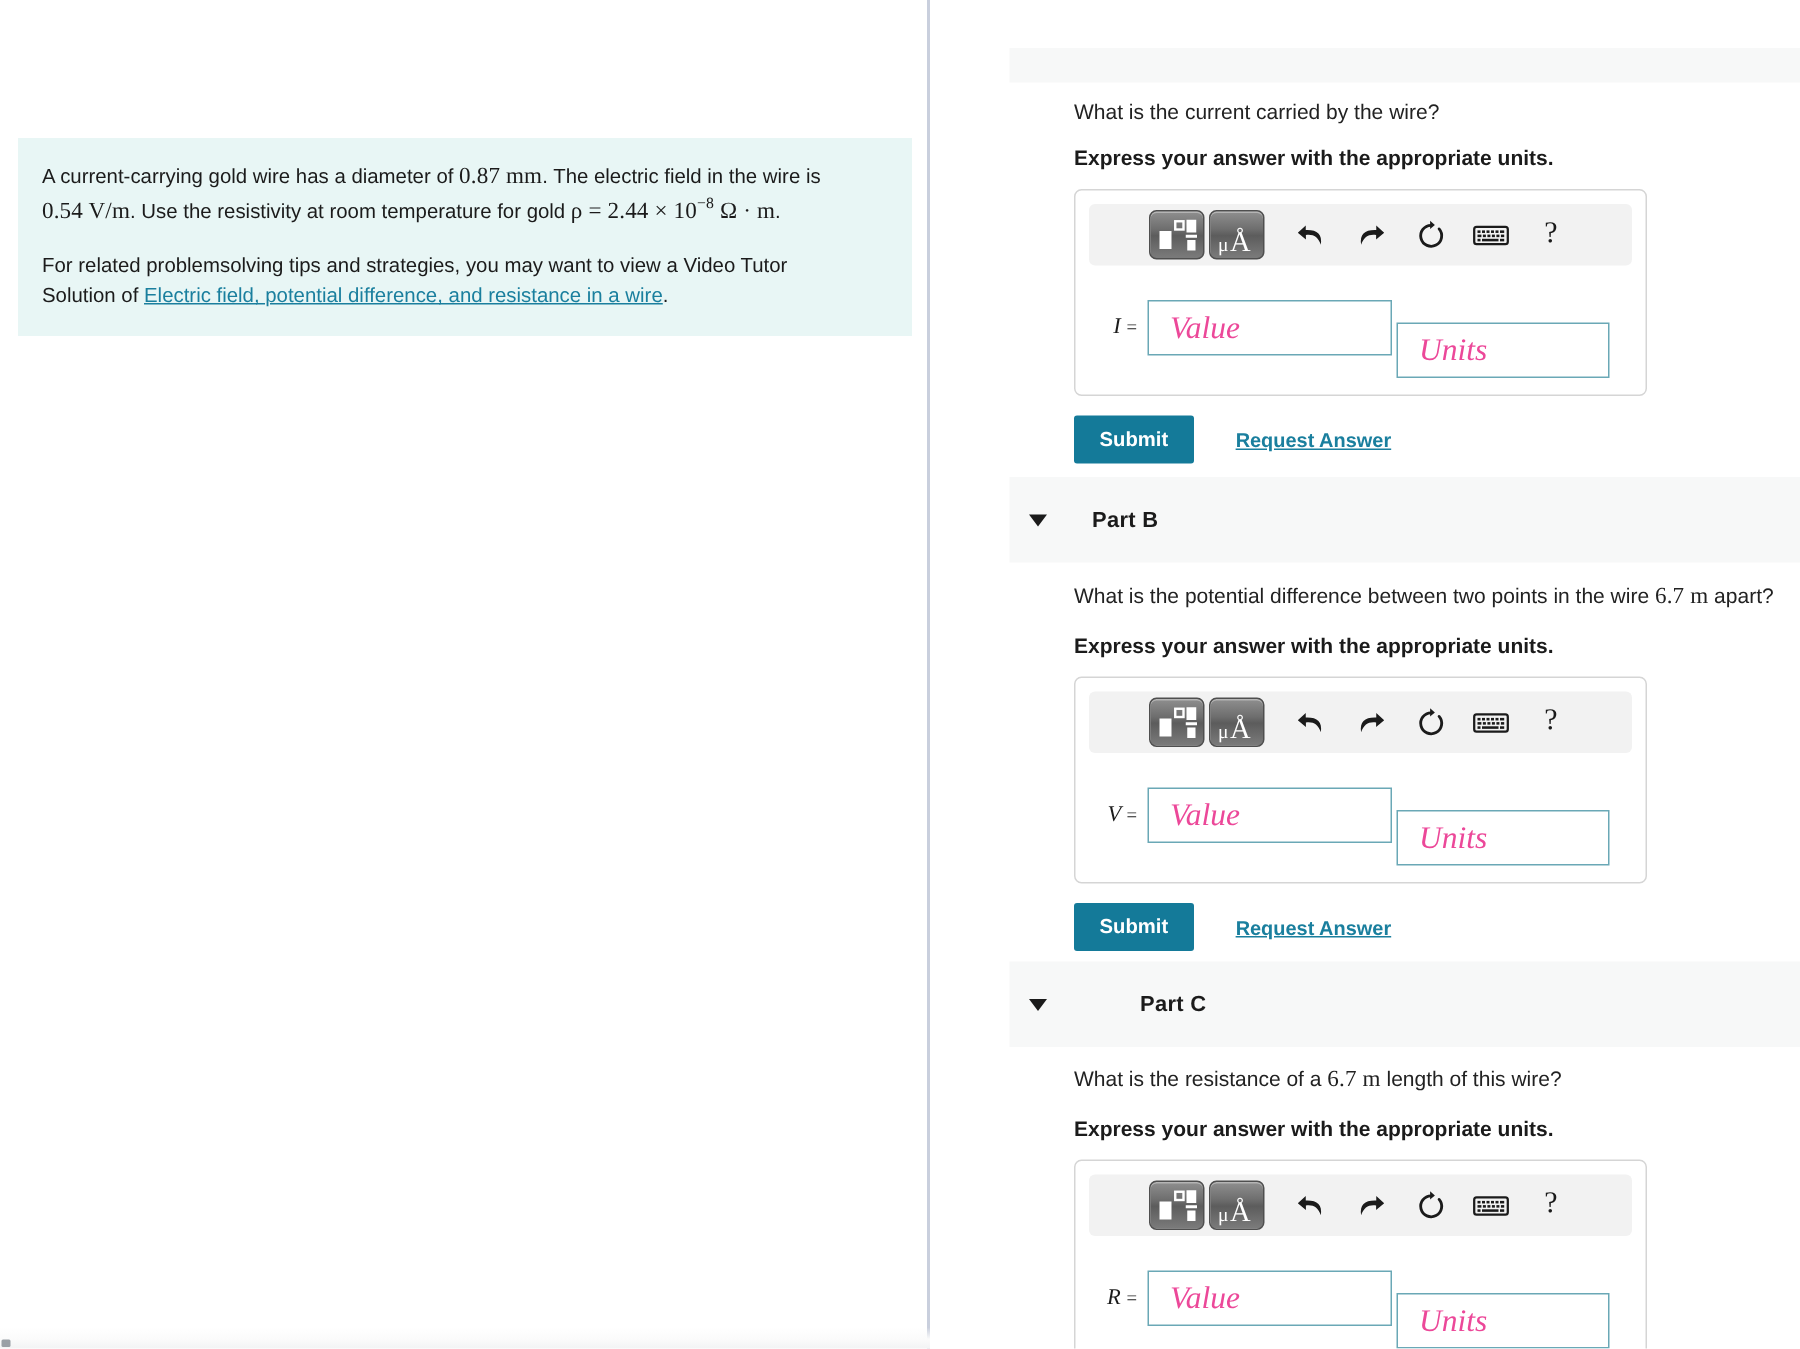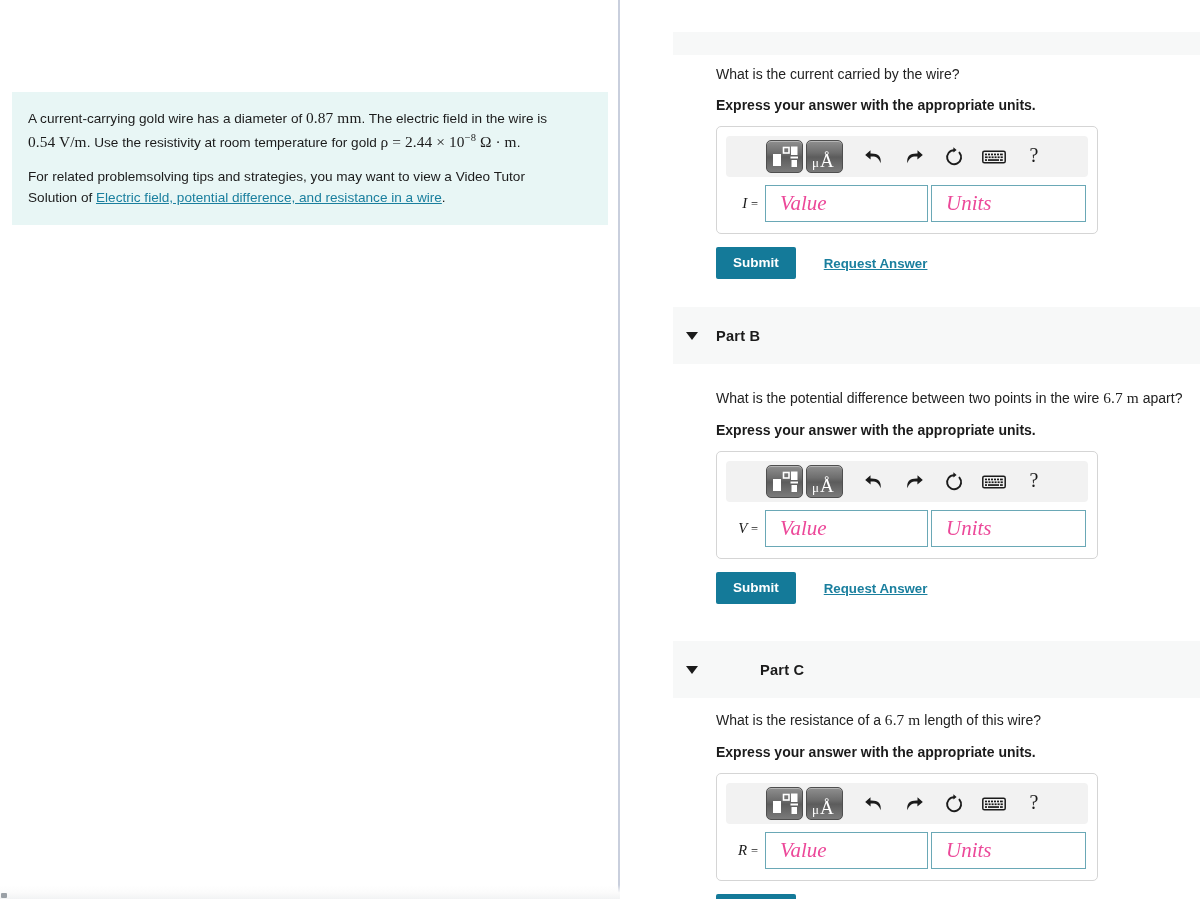--- a/index.html
+++ b/index.html
@@ -219,21 +219,21 @@
     box-sizing: border-box;
     display: flex;
     align-items: center;
     padding-left: 14px;
     font-family: "Liberation Serif", serif;
     font-style: italic;
     font-size: 21px;
     color: #ec4899;
   }
   .field.value { width: 163px; }
-  .field.units { width: 155px; margin-left: 3px; }
+  .field.units { width: 142px; margin-left: 3px; margin-top: 30px; }
 
   
   .submit-row {
     margin-top: 13px;
     display: flex;
     align-items: center;
   }
   .submit-btn {
     background: #147a99;
     color: #ffffff;
@@ -339,21 +339,21 @@
             <div class="var-label"><span>I</span> <span class="eq">=</span></div>
             <div class="field value">Value</div>
             <div class="field units">Units</div>
           </div>
         </div>
         <div class="submit-row">
           <button class="submit-btn">Submit</button>
           <a class="request-link" href="#">Request Answer</a>
         </div>
       </div>
-      <div class="part-header" style="top: 307px;">
+      <div class="part-header" style="top: 318px; gap: 12px;">
         <span class="caret"></span>
         <span class="part-title">Part B</span>
       </div>
       <div class="part-body" style="top: 387px;">
         <p class="q-text"><span>What is the potential difference between two points in the wire </span><span class="mathtext">6.7 m</span><span> apart?</span></p>
         <p class="q-bold">Express your answer with the appropriate units.</p>
         <div class="answer-box">
           <div class="answer-toolbar">
             <div class="tool-btn" style="display: flex; align-items: center; justify-content: center;">
               <svg width="28" height="24" viewBox="0 0 28 24">

